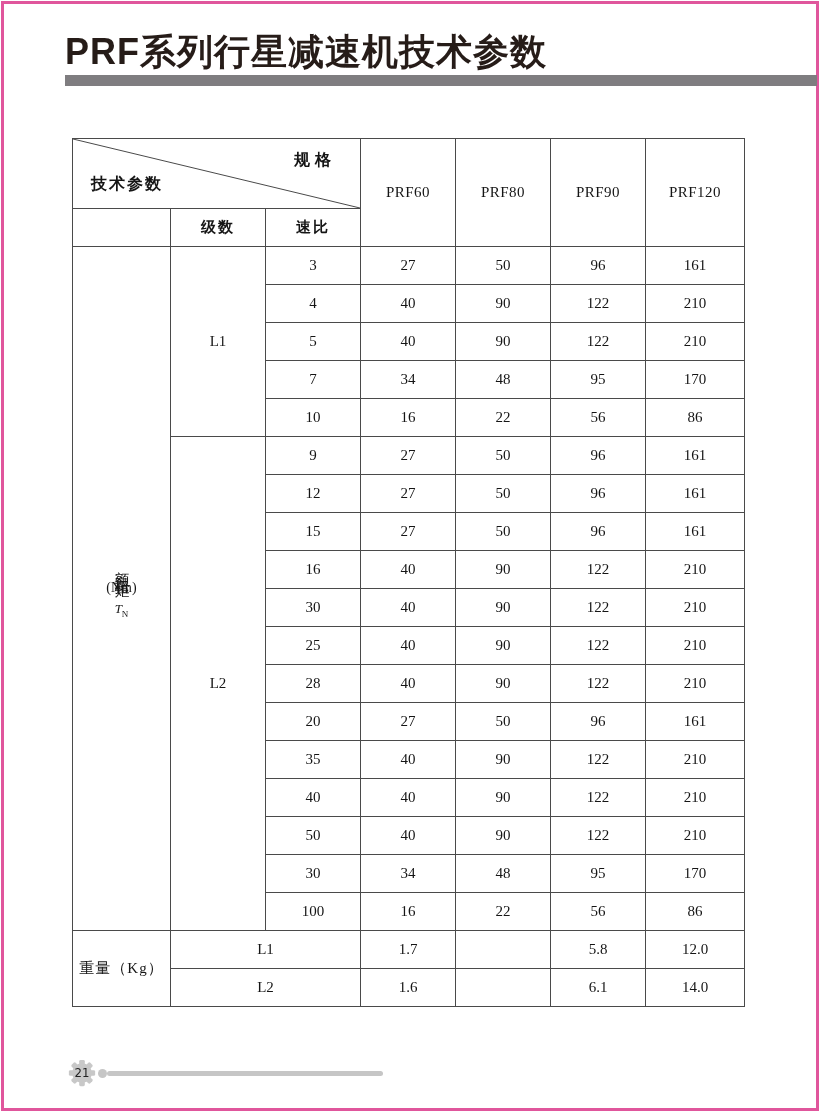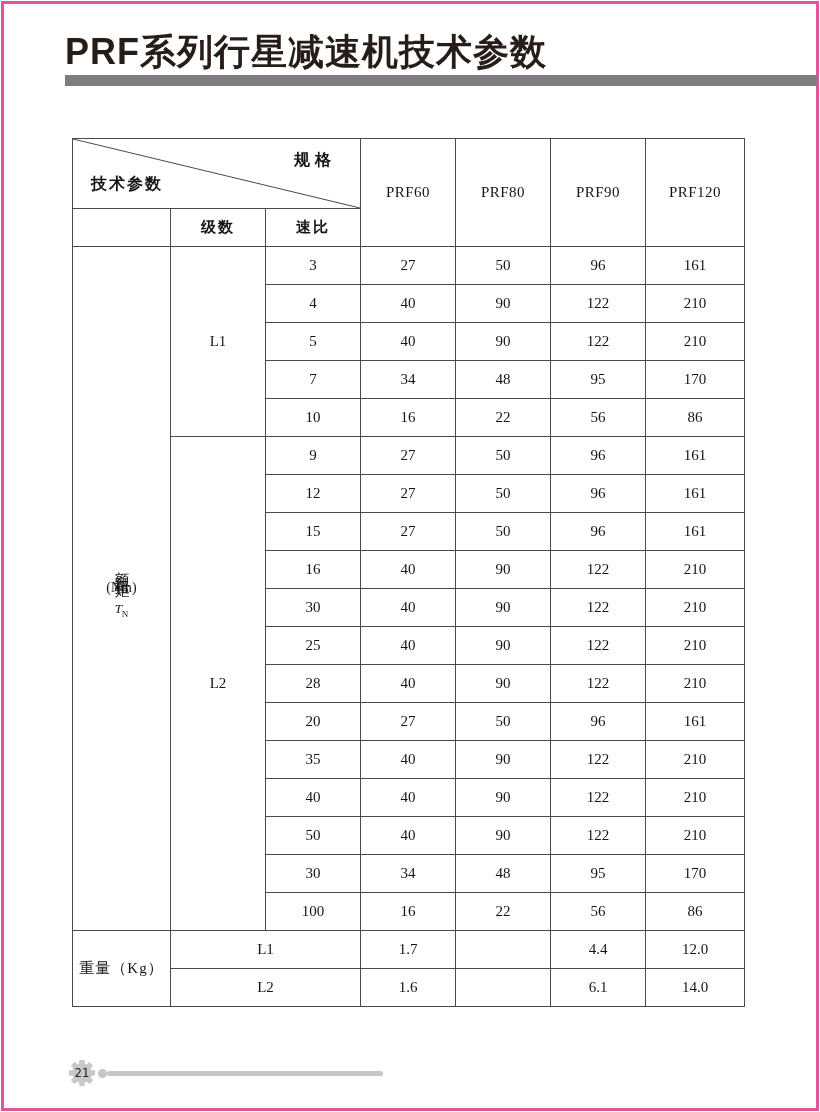--- a/index.html
+++ b/index.html
@@ -248,21 +248,21 @@
           <td class="num">16</td>
           <td class="num">22</td>
           <td class="num">56</td>
           <td class="num">86</td>
         </tr>
         <tr>
           <td class="weight-label" rowspan="2">重量（Kg）</td>
           <td class="num shaded" colspan="2">L1</td>
           <td class="num shaded">1.7</td>
           <td class="num shaded"></td>
-          <td class="num shaded">4.4</td>
+          <td class="num shaded">5.8</td>
           <td class="num shaded">12.0</td>
         </tr>
         <tr>
           <td class="num" colspan="2">L2</td>
           <td class="num">1.6</td>
           <td class="num"></td>
           <td class="num">6.1</td>
           <td class="num">14.0</td>
         </tr>
       </tbody>

